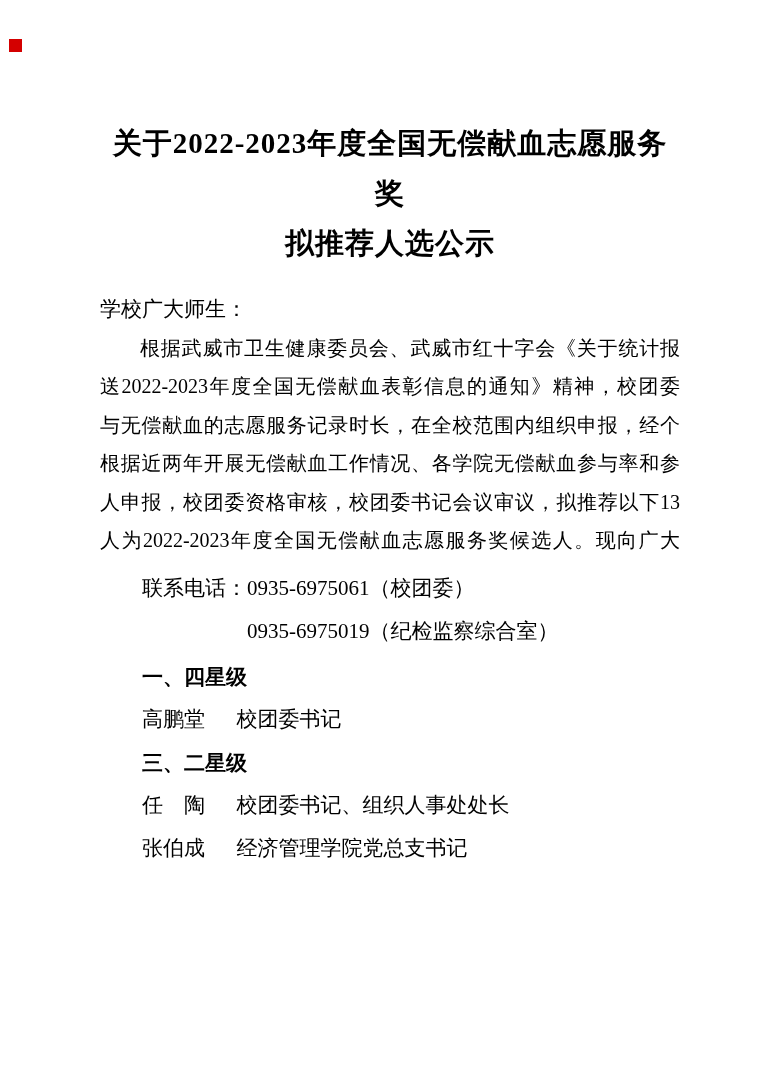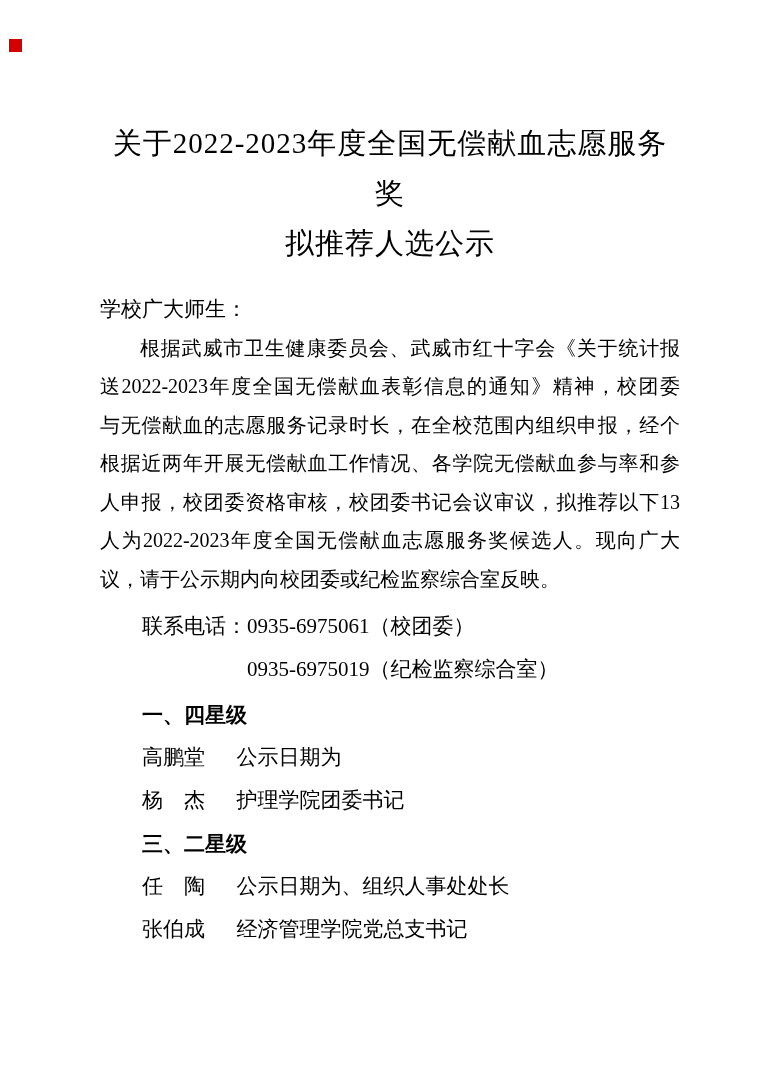--- a/index.html
+++ b/index.html
@@ -25,21 +25,21 @@
     background: #d40000;
   }
   .doc {
     position: absolute;
     left: 100px;
     top: 118px;
     width: 580px;
   }
   .title {
     text-align: center;
-    font-weight: normal;
+    font-weight: bold;
     font-size: 29px;
     line-height: 50px;
     letter-spacing: 1px;
     margin-bottom: 22px;
   }
   .salutation {
     font-size: 21px;
     line-height: 38.5px;
   }
   .para-line {
@@ -102,46 +102,42 @@
 
     <div class="salutation">学校广大师生：</div>
 
     <div class="paragraph">
       <div class="para-line first">根据武威市卫生健康委员会、武威市红十字会《关于统计报</div>
       <div class="para-line">送2022-2023年度全国无偿献血表彰信息的通知》精神，校团委</div>
       <div class="para-line">与无偿献血的志愿服务记录时长，在全校范围内组织申报，经个</div>
       <div class="para-line">根据近两年开展无偿献血工作情况、各学院无偿献血参与率和参</div>
       <div class="para-line">人申报，校团委资格审核，校团委书记会议审议，拟推荐以下13</div>
       <div class="para-line">人为2022-2023年度全国无偿献血志愿服务奖候选人。现向广大</div>
-      <div class="para-line last">议，请于公示期内向校团委或纪检监察综合室反映。</div>
     </div>
 
     <div class="contact-block">
       <div class="contact-line">
         <span>联系电话：</span><span>0935-6975061（校团委）</span>
       </div>
       <div class="contact-line second">
         <span>0935-6975019（纪检监察综合室）</span>
       </div>
     </div>
 
     <div class="list-block">
 
       <div class="section-label">一、四星级</div>
       <div class="person-line">
-        <span>高鹏堂</span><span class="person-title">公示日期为</span>
+        <span>高鹏堂</span><span class="person-title">校团委书记</span>
       </div>
 
-      <div class="person-line">
-        <span>杨　杰</span><span class="person-title">护理学院团委书记</span>
-      </div>
 
       <div class="section-label">三、二星级</div>
       <div class="person-line">
-        <span>任　陶</span><span class="person-title">公示日期为、组织人事处处长</span>
+        <span>任　陶</span><span class="person-title">校团委书记、组织人事处处长</span>
       </div>
       <div class="person-line">
         <span>张伯成</span><span class="person-title">经济管理学院党总支书记</span>
       </div>
 
     </div>
 
   </div>
 </div>
 

